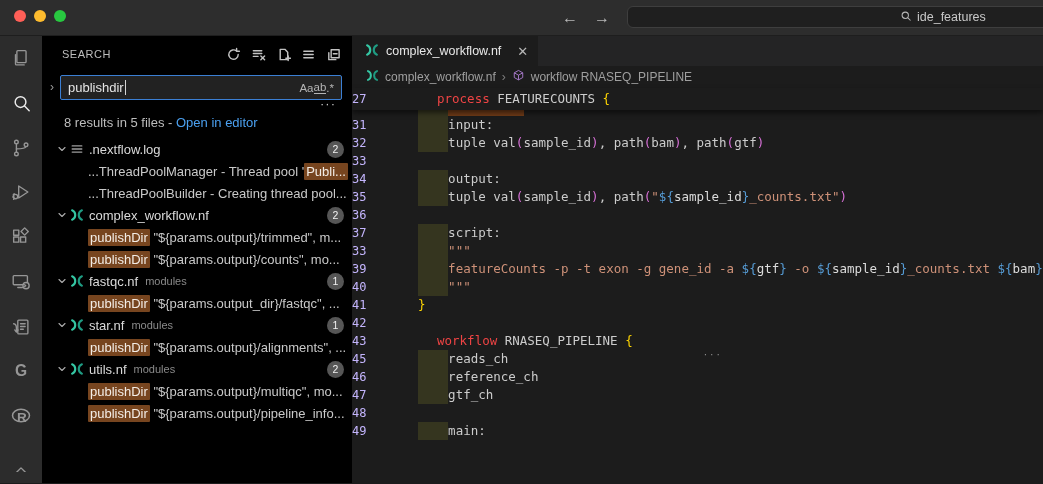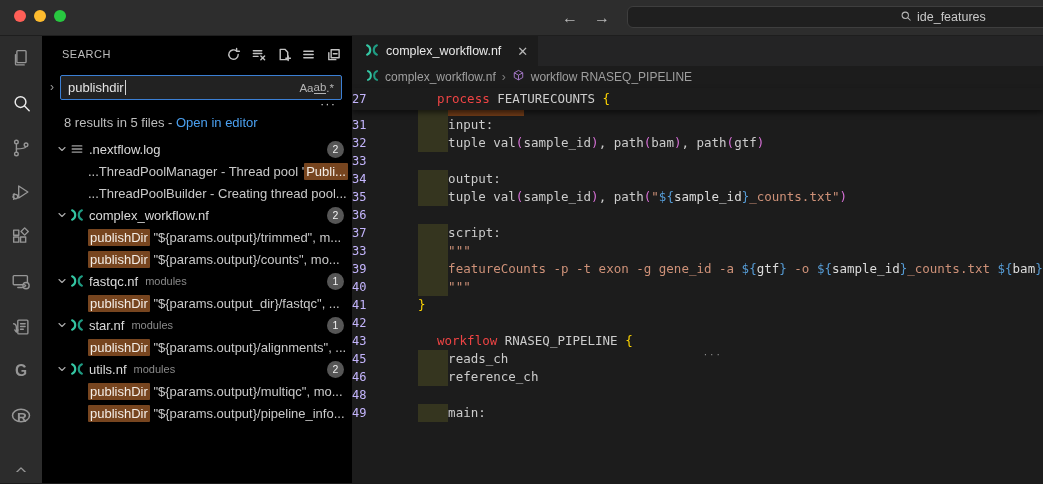--- a/index.html
+++ b/index.html
@@ -310,19 +310,20 @@
             <div class="cl"><span class="ln">36</span><span class="lc"></span></div>
             <div class="cl"><span class="ln">37</span><span class="lc"><span class="iblock" style="position:absolute"></span><span class="tk-fg">    script:</span></span></div>
             <div class="cl"><span class="ln">33</span><span class="lc"><span class="iblock" style="position:absolute"></span><span class="tk-str">    """</span></span></div>
             <div class="cl"><span class="ln">39</span><span class="lc"><span class="iblock" style="position:absolute"></span><span class="tk-str">    featureCounts -p -t exon -g gene_id -a </span><span class="tk-int">${</span><span class="tk-var">gtf</span><span class="tk-int">}</span><span class="tk-str"> -o </span><span class="tk-int">${</span><span class="tk-var">sample_id</span><span class="tk-int">}</span><span class="tk-str">_counts.txt </span><span class="tk-int">${</span><span class="tk-var">bam</span><span class="tk-int">}</span></span></div>
             <div class="cl"><span class="ln">40</span><span class="lc"><span class="iblock" style="position:absolute"></span><span class="tk-str">    """</span></span></div>
             <div class="cl"><span class="ln">41</span><span class="lc"><span class="tk-gold">}</span></span></div>
             <div class="cl"><span class="ln">42</span><span class="lc"></span></div>
             <div class="cl"><span class="ln">43</span><span class="lc"><span class="tk-kw">workflow</span><span class="tk-fg"> RNASEQ_PIPELINE </span><span class="tk-gold">{</span><span class="underdots" style="left:70px">···</span></span></div>
             <div class="cl"><span class="ln">45</span><span class="lc"><span class="iblock" style="position:absolute"></span><span class="tk-fg">    reads_ch</span></span></div>
             <div class="cl"><span class="ln">46</span><span class="lc"><span class="iblock" style="position:absolute"></span><span class="tk-fg">    reference_ch</span></span></div>
+            <div class="cl"><span class="ln">47</span><span class="lc"><span class="iblock" style="position:absolute"></span><span class="tk-fg">    gtf_ch</span></span></div>
             <div class="cl"><span class="ln">48</span><span class="lc"></span></div>
             <div class="cl"><span class="ln">49</span><span class="lc"><span class="iblock" style="position:absolute"></span><span class="tk-fg">    main:</span></span></div>
           </div>
       </div>
     </div>
   </div>
 </div>
 
 </body></html>

